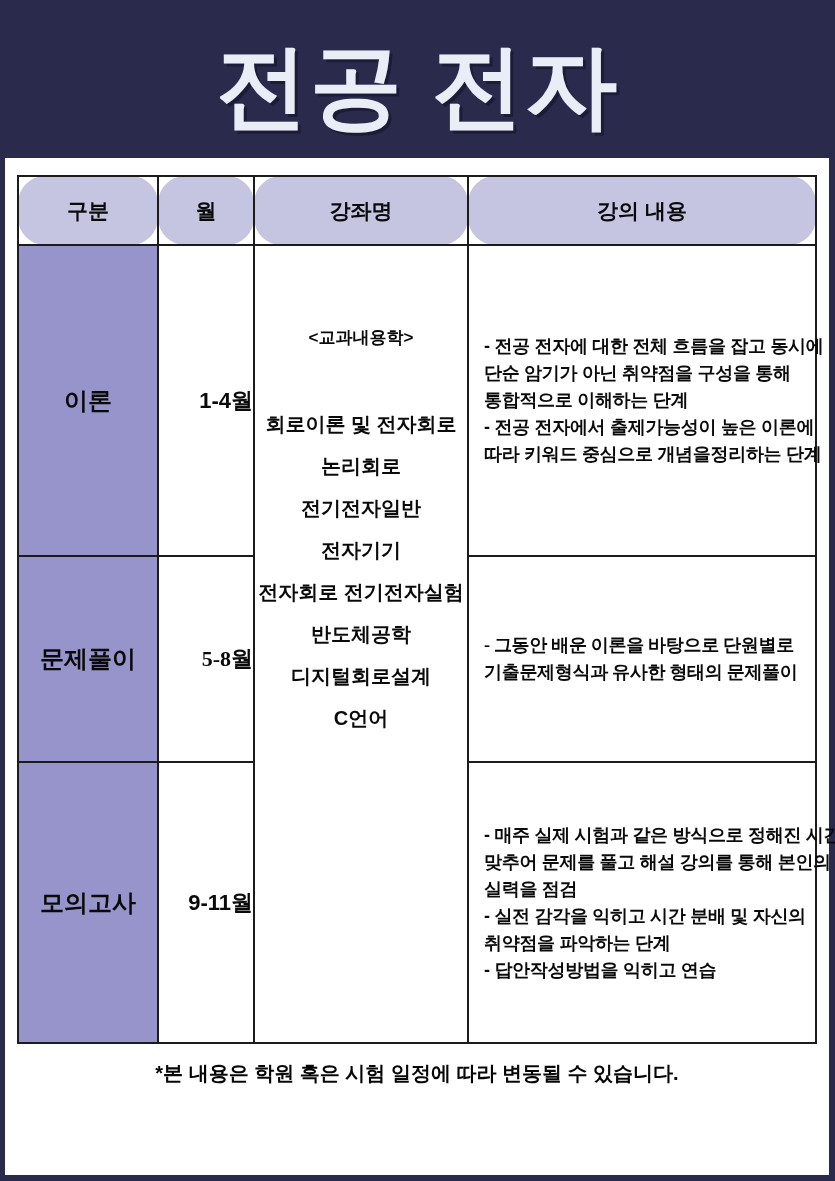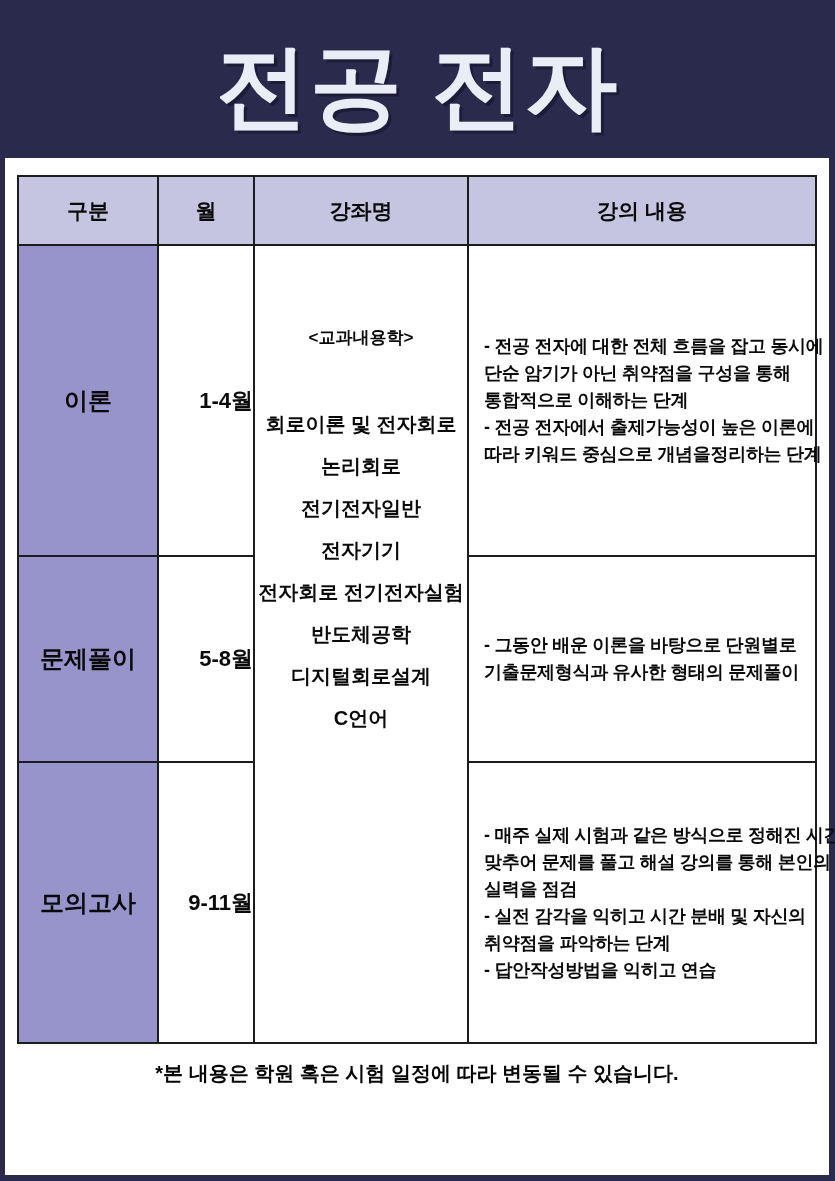--- a/index.html
+++ b/index.html
@@ -49,27 +49,28 @@
     width:798px;
   }
   table.curriculum th, table.curriculum td {
     border:2px solid #1c1c1c;
     padding:0;
     font-weight:bold;
     color:#0a0a0a;
   }
   thead tr { height:69px; }
   tr.row-theory { height:311px; }
-  tr.row-problem { height:206px; }
+  tr.row-problem { height:206px;font-family:Liberation Serif, serif; }
   tr.row-mock { height:281px; }
   th.hdr {
     background:#c5c5e1;
     font-size:21px;
     text-align:center;
     border-bottom:3px solid #1c1c1c;
+    border-radius:27px;
   }
   td.cat {
     background:#9694cb;
     text-align:center;
     vertical-align:middle;
     font-size:24px;
   }
   td.month {
     background:#ffffff;
     text-align:right;

